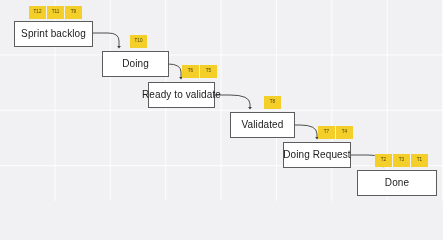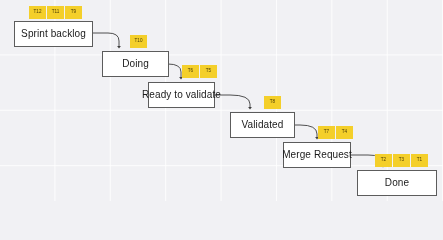--- a/index.html
+++ b/index.html
@@ -93,21 +93,21 @@
       <div class="stage" style="left: 86px; top: 51px; width: 67px; height: 26px; margin-left: 16px;">
         <span class="stage-label">Doing</span>
       </div>
       <div class="stage" style="left: 148px; top: 82px; width: 67px; height: 26px; justify-content: center;">
         <span class="stage-label">Ready to validate</span>
       </div>
       <div class="stage" style="left: 230px; top: 112px; width: 65px; height: 26px;">
         <span class="stage-label">Validated</span>
       </div>
       <div class="stage" style="left: 283px; top: 142px; width: 68px; height: 26px;">
-        <span class="stage-label">Merge Request</span>
+        <span class="stage-label">Doing Request</span>
       </div>
       <div class="stage" style="left: 357px; top: 170px; width: 80px; height: 26px;">
         <span class="stage-label">Done</span>
       </div>
     </div>
   <div id="note-layer">
       <div class="note" style="left: 29px; top: 6px; background: rgb(244, 207, 42);">
         <span class="note-label">T12</span>
       </div>
       <div class="note" style="left: 47px; top: 6px; background: rgb(244, 207, 42);">

